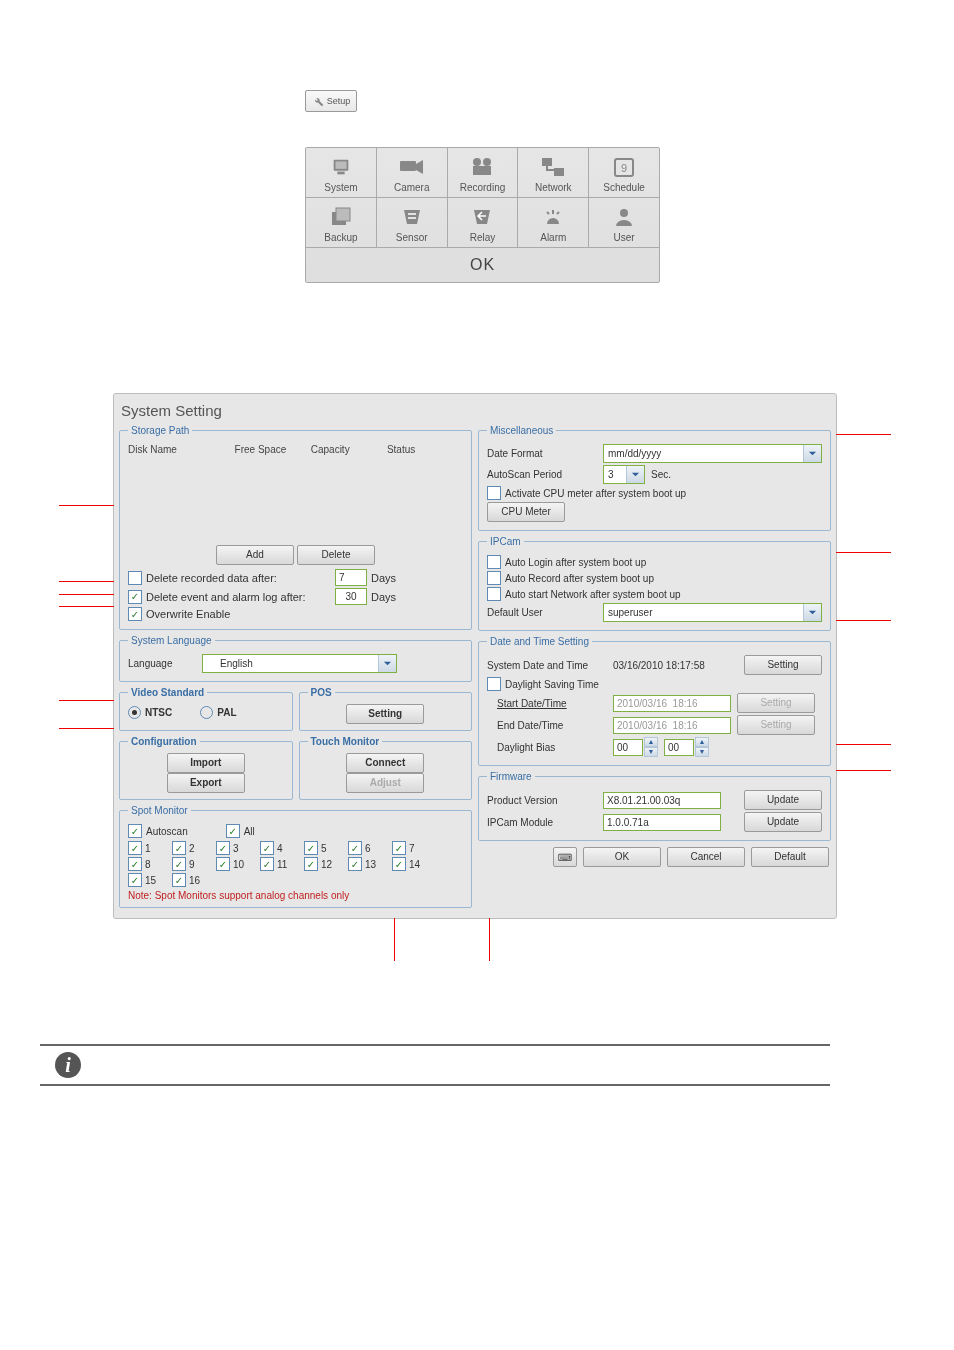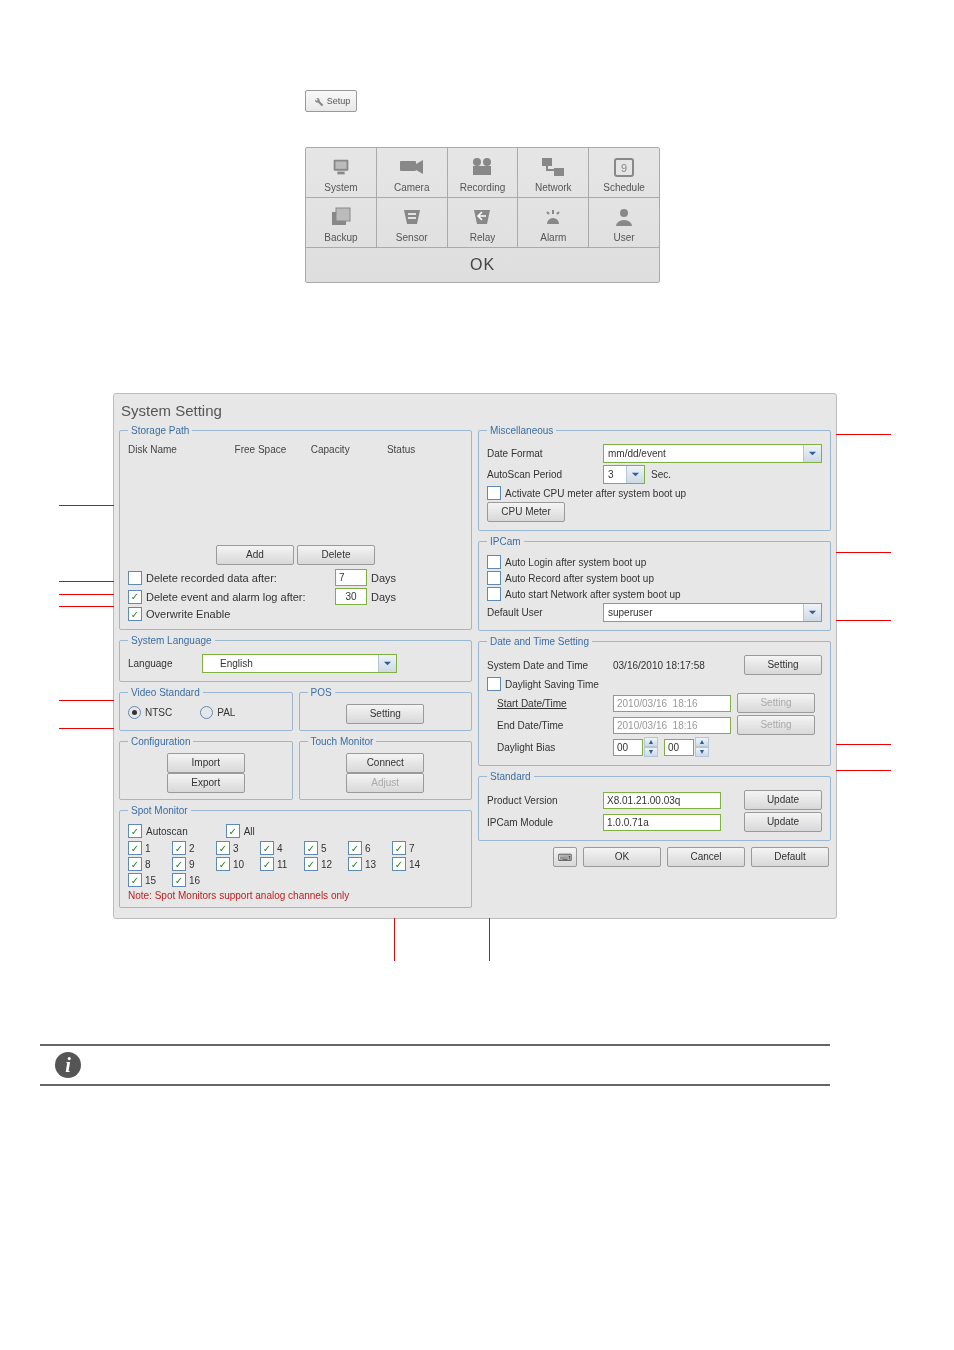--- a/index.html
+++ b/index.html
@@ -174,21 +174,21 @@
     display: inline-flex;
     align-items: center;
     justify-content: center;
   }
   .radio.checked::after {
     content: '';
     width: 5px; height: 5px;
     background: #333;
     border-radius: 50%;
   }
-  .half-row { display:flex; gap:6px; }
+  .half-row { display:flex; gap:6px;font-weight:bold; }
   .half-row fieldset { flex:1; }
   .spot-grid { display:flex; flex-wrap:wrap; gap:2px 8px; margin-top:3px;}
   .spot-cell { display:flex; align-items:center; gap:3px; width:36px; font-size:10px; color:#333;}
   .note { color:#c02020; font-size:10px; margin-top:3px;}
   .lbl { font-size:10px; color:#333; }
   .misc-row { display:flex; align-items:center; margin:2px 0; gap:6px; }
   .misc-row .lbl { width:110px; }
   .spin {
     display:flex; align-items:center;
   }
@@ -531,21 +531,21 @@
         <div class="note">Note: Spot Monitors support analog channels only</div>
       </fieldset>
     </div>
 
     <div class="col">
       <fieldset>
         <legend>Miscellaneous</legend>
         <div class="misc-row">
           <span class="lbl">Date Format</span>
           <div class="dropdown" style="flex:1;">
-            <span class="dd-val">mm/dd/event</span>
+            <span class="dd-val">mm/dd/yyyy</span>
             <span class="dd-arrow">
                 <svg width="9" height="9" viewBox="0 0 10 10">
                   <path d="M1 3 l4 4 l4 -4 z"></path>
                 </svg>
               </span>
           </div>
         </div>
         <div class="misc-row">
           <span class="lbl">AutoScan Period</span>
           <div class="dropdown" style="width:40px;">
@@ -629,21 +629,21 @@
             <input class="input" value="00" style="">
             <div class="arrows">
                 <div class="ar">▲</div>
                 <div class="ar">▼</div>
               </div>
           </div>
         </div>
       </fieldset>
 
       <fieldset>
-        <legend>Standard</legend>
+        <legend>Firmware</legend>
         <div class="misc-row">
           <span class="lbl">Product Version</span>
           <input class="input" style="width: 110px;" readonly="" value="X8.01.21.00.03q">
           <span style="flex:1;"></span>
           <span class="btn">Update</span>
         </div>
         <div class="misc-row">
           <span class="lbl">IPCam Module</span>
           <input class="input" style="width: 110px;" readonly="" value="1.0.0.71a">
           <span style="flex:1;"></span>

